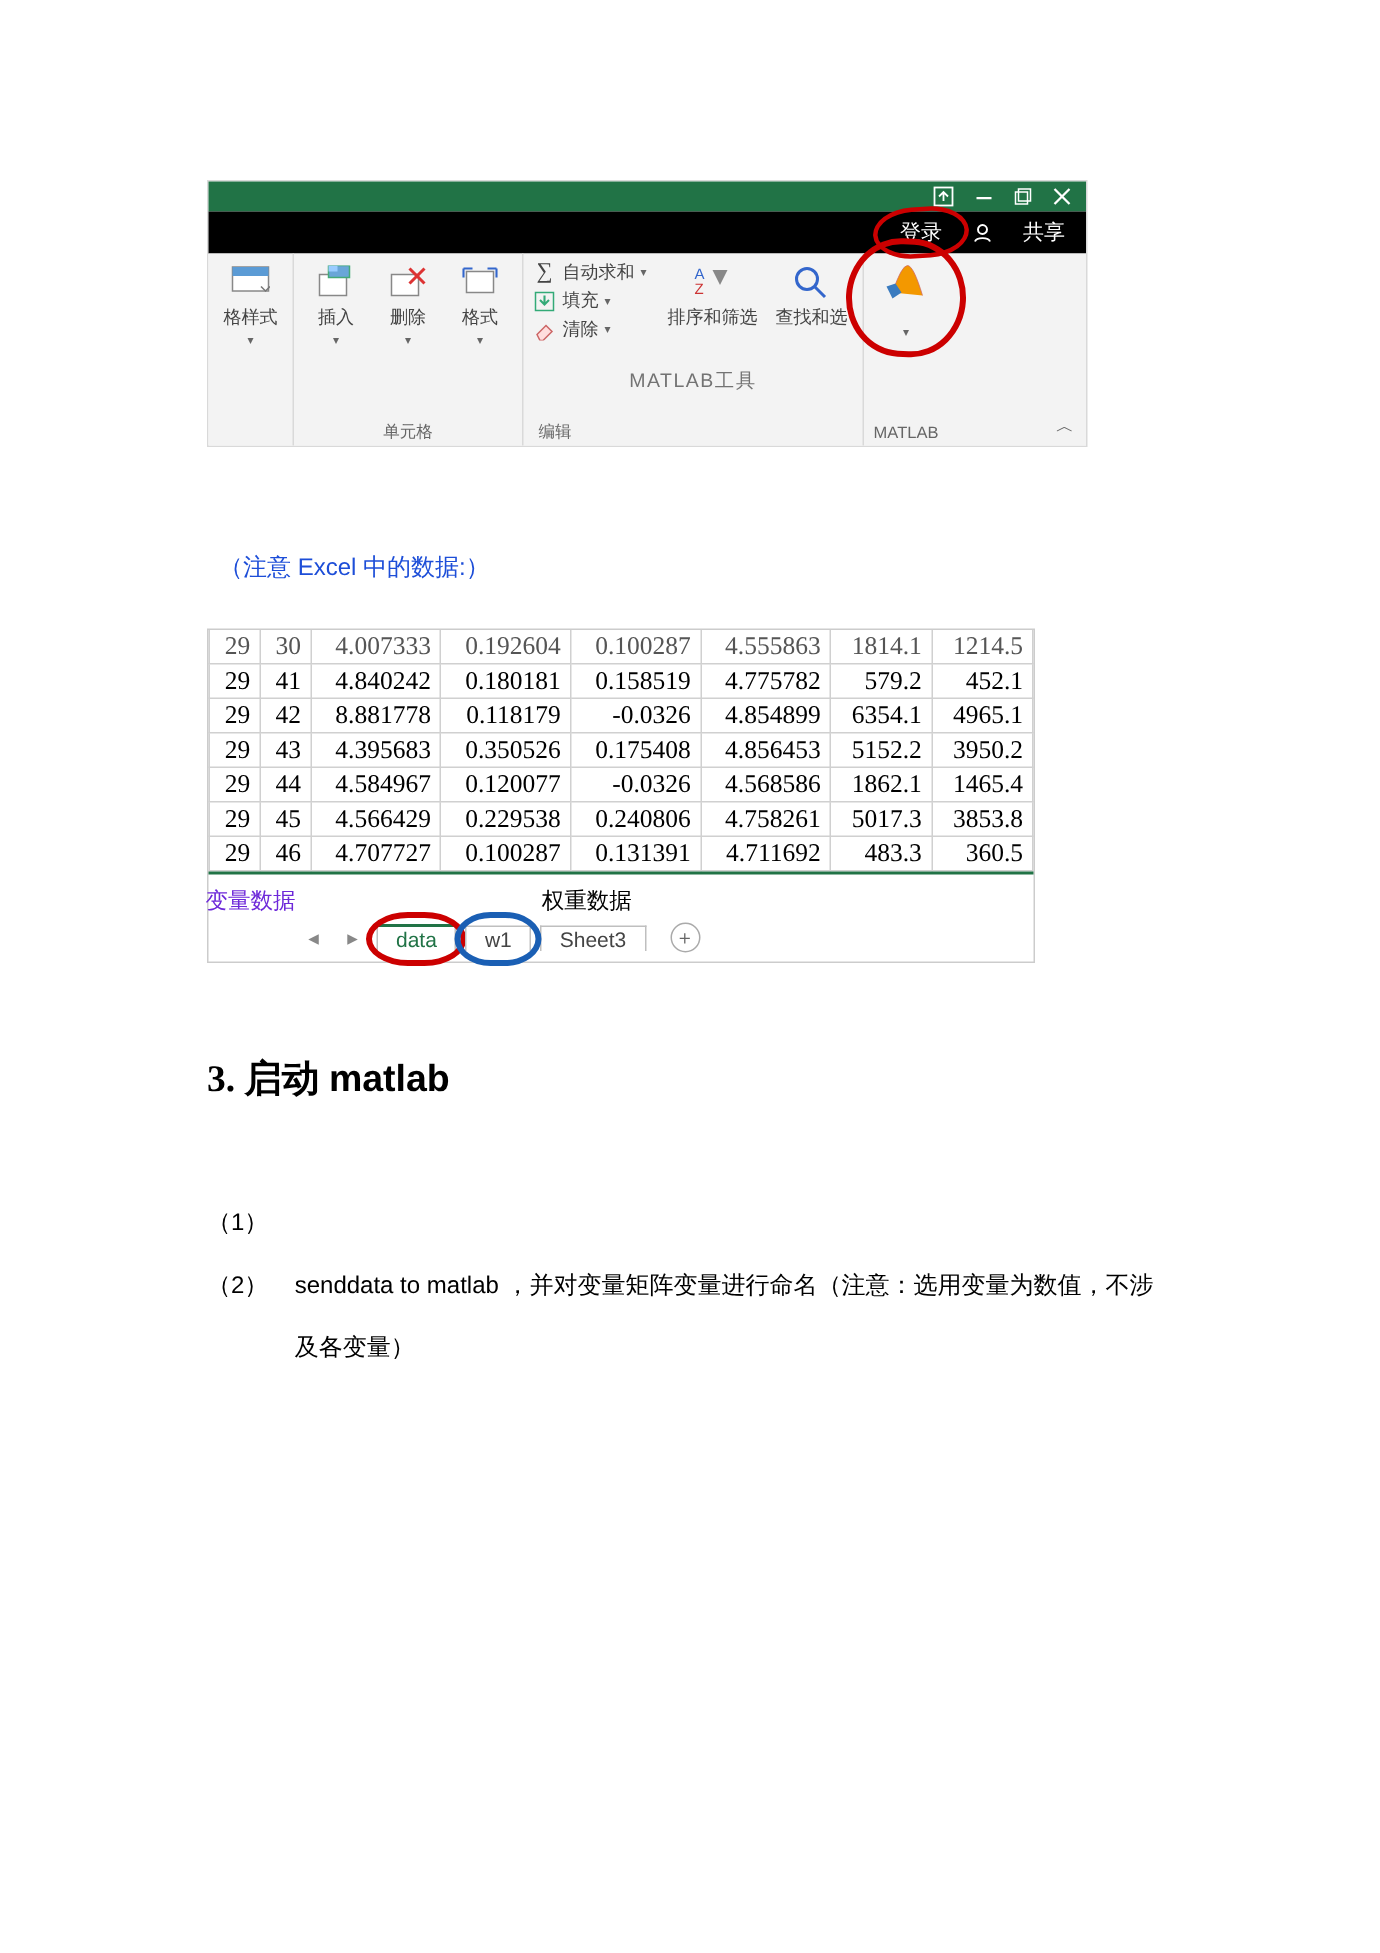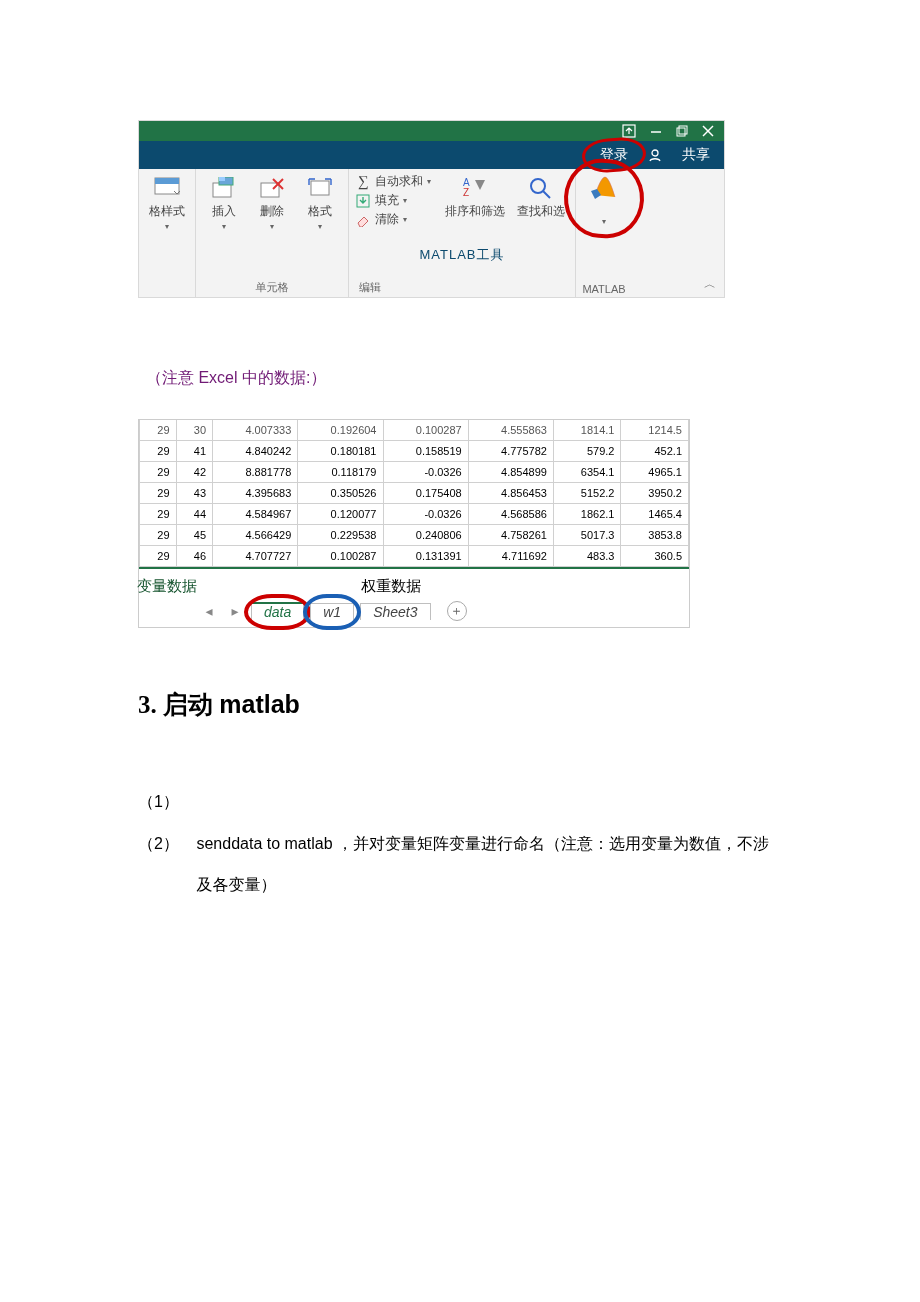--- a/index.html
+++ b/index.html
@@ -1,51 +1,51 @@
 <!DOCTYPE html>
 <html><head>
 <meta charset="utf-8">
 <style>
   html,body{margin:0;padding:0;background:#fff;font-family:"Microsoft YaHei","Helvetica Neue",Arial,sans-serif;color:#000;}
   .page{width:920px;margin:0 auto;padding:0;}
   
   .ribbon-wrap{margin:120px 0 0 138px;width:585px;border:1px solid #d9d9d9;position:relative;}
   .titlebar{height:20px;background:#217346;display:flex;justify-content:flex-end;align-items:center;gap:14px;padding-right:10px;}
   .titlebar svg{display:block;}
-  .loginbar{height:28px;background:#0c4a6e;display:flex;justify-content:flex-end;align-items:center;gap:12px;padding-right:14px;color:#fff;font-size:14px;}
+  .loginbar{height:28px;background:#000000;display:flex;justify-content:flex-end;align-items:center;gap:12px;padding-right:14px;color:#fff;font-size:14px;}
   .loginbar .login-scribble{position:relative;padding:2px 8px;}
   .loginbar .login-scribble::after{content:"";position:absolute;inset:-6px -10px;border:3px solid #c00;border-radius:50%/60%;transform:rotate(-4deg);}
   .ribbon{background:#f3f3f3;display:flex;align-items:stretch;}
   .grp{display:flex;flex-direction:column;align-items:center;justify-content:space-between;padding:4px 6px 2px;border-right:1px solid #d9d9d9;}
   .grp:last-child{border-right:none;}
   .grp-row{display:flex;gap:4px;}
   .rbtn{display:flex;flex-direction:column;align-items:center;justify-content:flex-start;font-size:12px;color:#444;gap:2px;padding:2px 4px;min-width:36px;}
   .rbtn .ic{width:30px;height:26px;display:flex;align-items:center;justify-content:center;}
   .rbtn .dd{font-size:8px;color:#666;}
   .grp-label{font-size:11px;color:#666;margin-top:2px;text-align:center;}
   .rcol{display:flex;flex-direction:column;gap:2px;font-size:12px;color:#444;}
   .rline{display:flex;align-items:center;gap:4px;}
   .rline .ic{width:16px;height:16px;display:flex;align-items:center;justify-content:center;}
   .matlab-scribble{position:relative;}
   .matlab-scribble::after{content:"";position:absolute;inset:-14px -18px -10px -18px;border:4px solid #c00;border-radius:50%/55%;transform:rotate(3deg);}
   .chevup{position:absolute;right:8px;bottom:4px;font-size:12px;color:#666;}
   
-  .note{margin:70px 0 0 146px;font-size:16px;color:#701a75;}
+  .note{margin:70px 0 0 146px;font-size:16px;color:#1d4ed8;}
   
   .grid-wrap{margin:30px 0 0 138px;width:550px;border:1px solid #ccc;background:#fff;position:relative;}
-  table.xl{border-collapse:collapse;width:100%;font-family:Liberation Sans, sans-serif;font-size:11px;color:#000;}
+  table.xl{border-collapse:collapse;width:100%;font-family:Liberation Serif, serif;font-size:17px;color:#000;}
   table.xl td{border:1px solid #d0d0d0;padding:1px 6px;text-align:right;height:18px;white-space:nowrap;}
   table.xl tr:first-child td{border-top:none;color:#555;}
   .sheet-container{position:relative;height:48px;}
   .sheet-labels{position:absolute;left:-2px;top:-2px;font-size:15px;}
-  .sheet-labels .vl{color:#14532d;}
+  .sheet-labels .vl{color:#6d28d9;}
   .sheet-labels .wl{color:#000000;margin-left:160px;}
   .sheet-tabs{position:absolute;left:60px;bottom:6px;display:flex;align-items:center;gap:6px;font-size:14px;color:#444;}
   .sheet-tabs .nav{width:20px;text-align:center;color:#888;}
-  .stab{padding:0 12px;border:1px solid #bfbfbf;border-bottom:none;background:#fff;font-style:italic;}
+  .stab{padding:0 12px;border:1px solid #bfbfbf;border-bottom:none;background:#fff;}
   .stab.active{background:#fff;border-top:2px solid #217346;color:#217346;}
   .stab.data{position:relative;}
   .stab.data::after{content:"";position:absolute;inset:-10px -8px;border:4px solid #c00;border-radius:50%/60%;}
   .stab.w1{position:relative;}
   .stab.w1::after{content:"";position:absolute;inset:-10px -8px;border:4px solid #1a5fb4;border-radius:50%/60%;}
   .plus{width:18px;height:18px;border:1px solid #aaa;border-radius:50%;display:flex;align-items:center;justify-content:center;font-size:13px;color:#666;margin-left:10px;}
   
   h2.sec{margin:60px 0 0 138px;font-size:25px;font-family:"SimSun","STSong",serif;}
   h2.sec .lat{font-family:"Microsoft YaHei",Arial,sans-serif;}
   ol.steps{margin:60px 0 0 138px;padding:0;list-style:none;font-size:16px;line-height:2.6;max-width:640px;}
@@ -193,21 +193,21 @@
                   <svg width="26" height="24">
                     <circle cx="10" cy="10" r="7" fill="none" stroke="#36c" stroke-width="2"></circle>
                     <line x1="15" y1="15" x2="22" y2="22" stroke="#36c" stroke-width="2"></line>
                   </svg>
                 </span>
               <span>查找和选</span>
             </div>
           </div>
         </div>
         <div style="align-self:center;margin-top:2px;">
-          <span style="color:#0c4a6e;font-size:13px;letter-spacing:1px;">MATLAB工具</span>
+          <span style="color:#737373;font-size:13px;letter-spacing:1px;">MATLAB工具</span>
         </div>
         <div class="grp-label" style="align-self:flex-start;margin-left:4px;">编辑</div>
       </div>
 
       <div class="grp">
         <div class="rbtn matlab-scribble">
           <span class="ic">
               <svg width="30" height="26">
                 <path d="M6 20 Q12 2 16 2 Q20 2 26 22" fill="#f39800" stroke="#c66" stroke-width="0.5"></path>
                 <path d="M2 16l6-2 4 6-6 4z" fill="#3a7bbf"></path>

